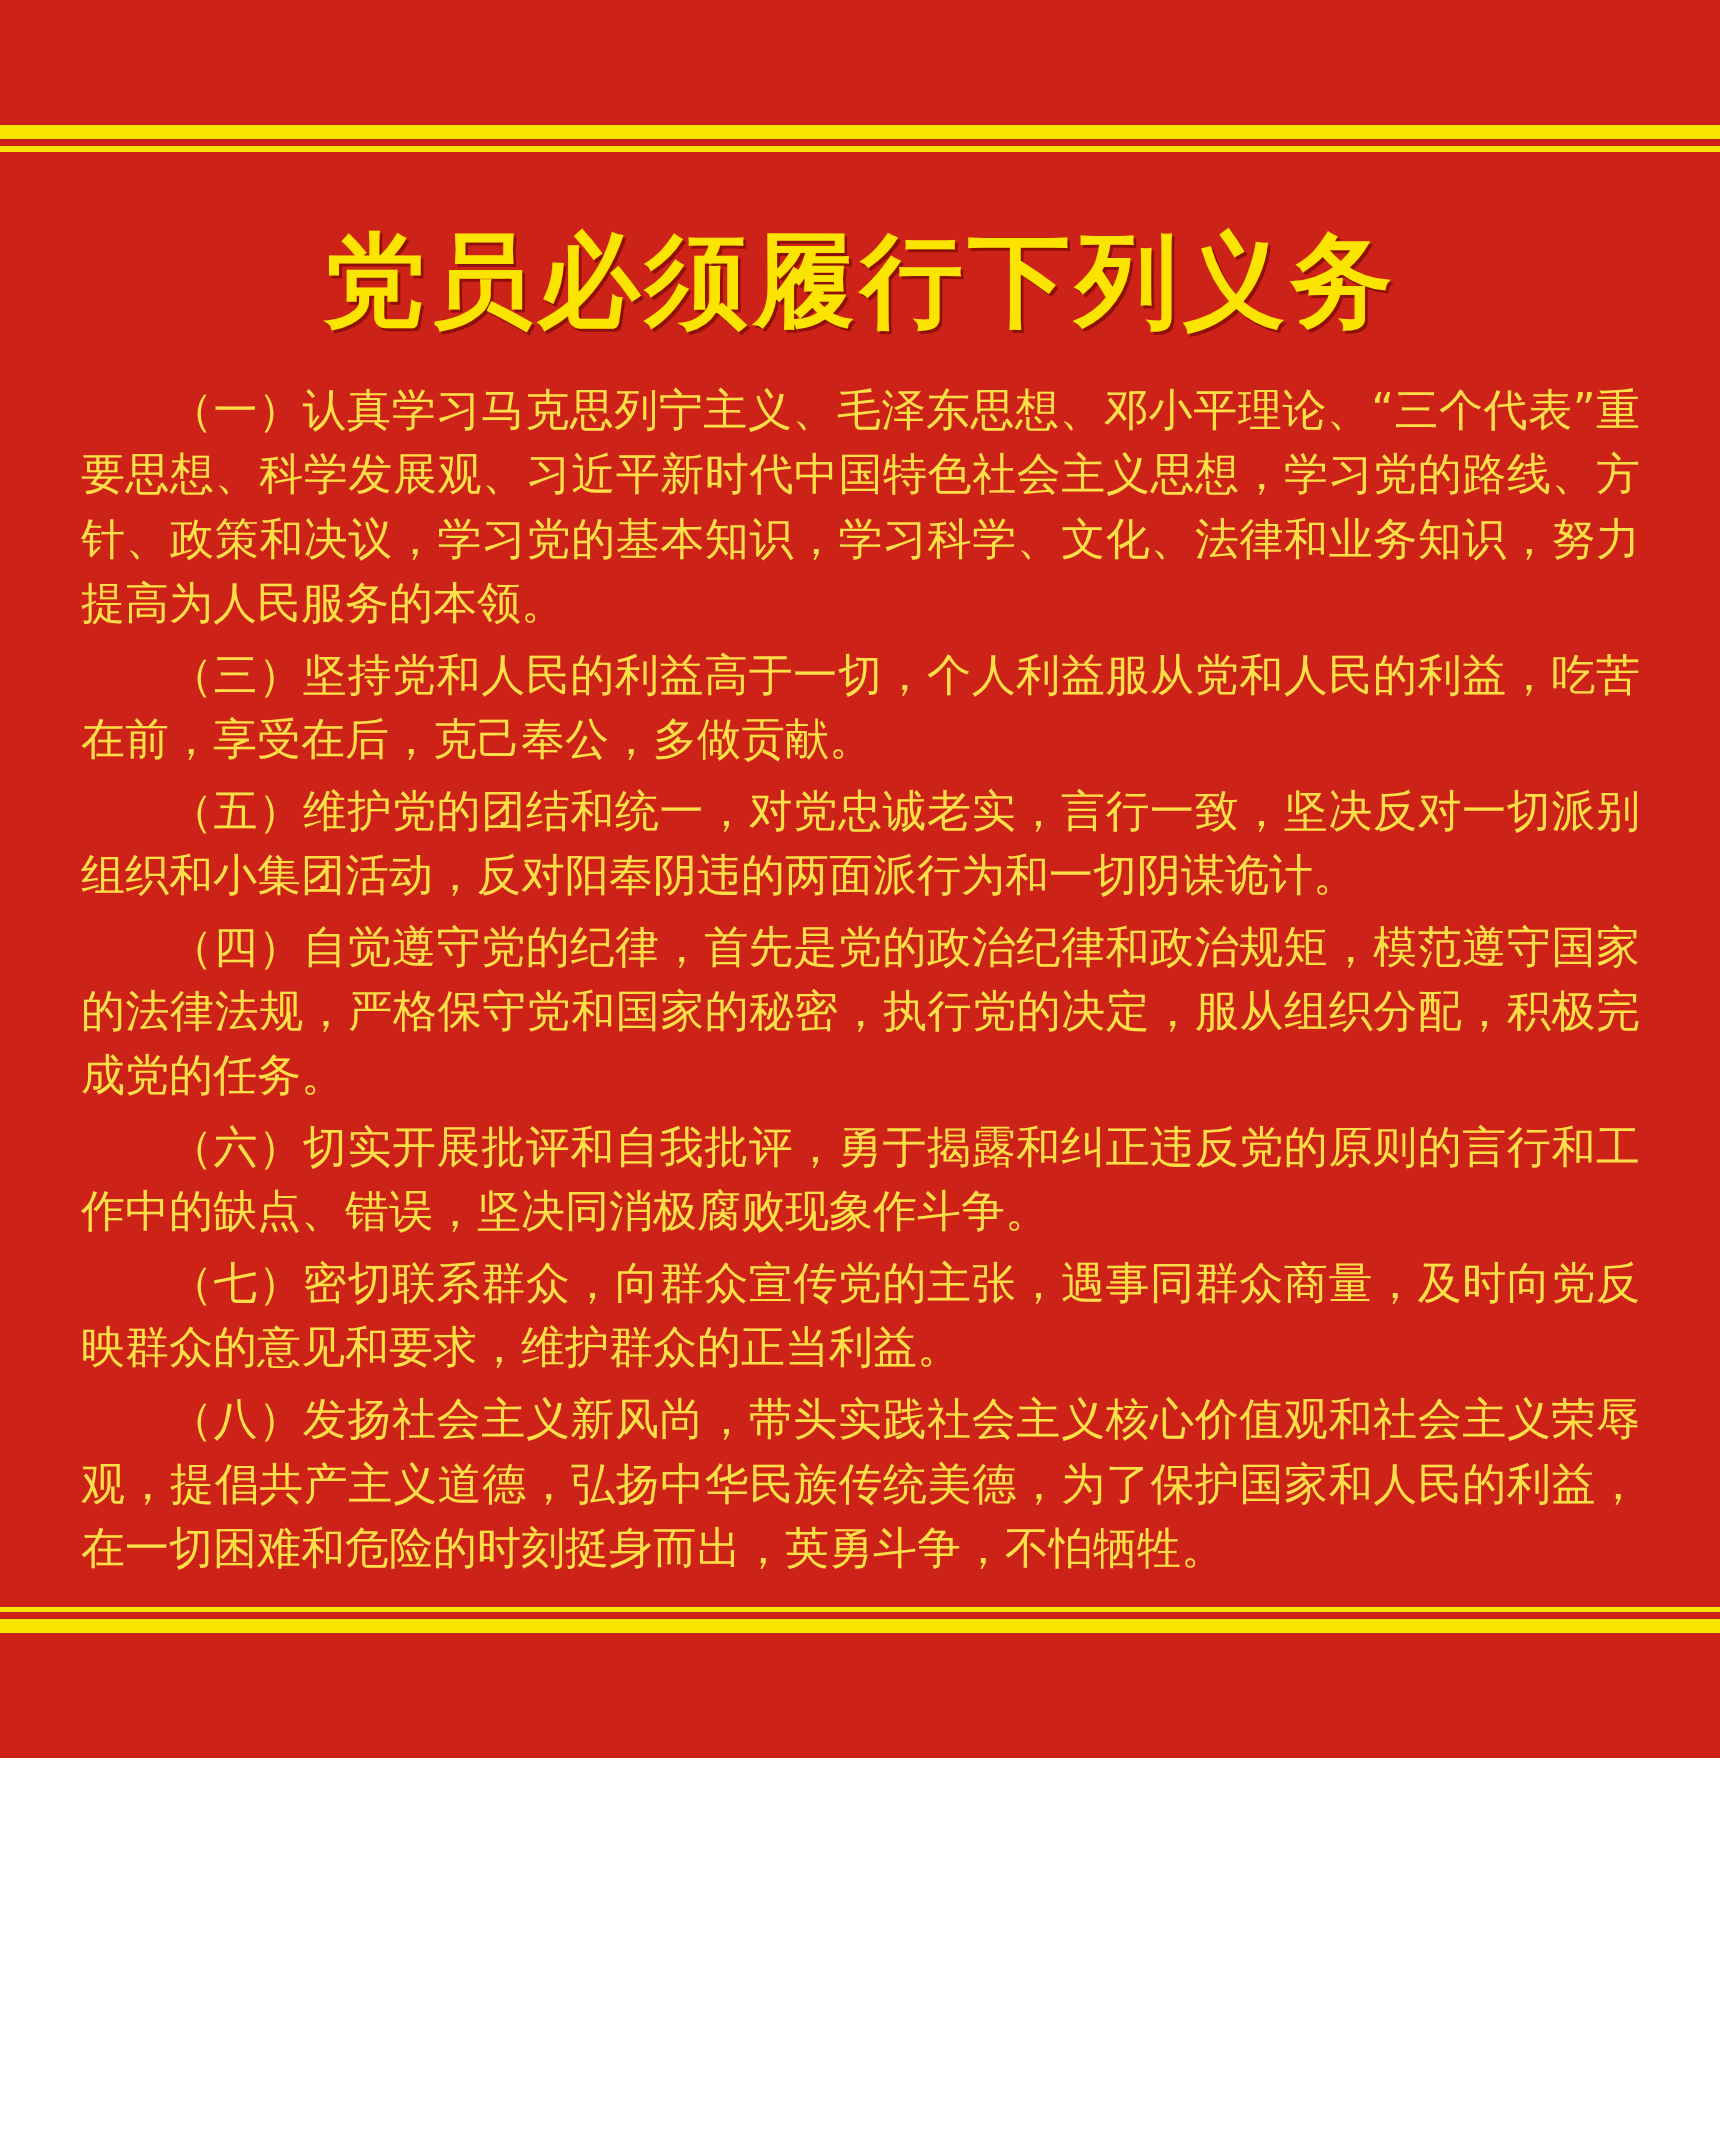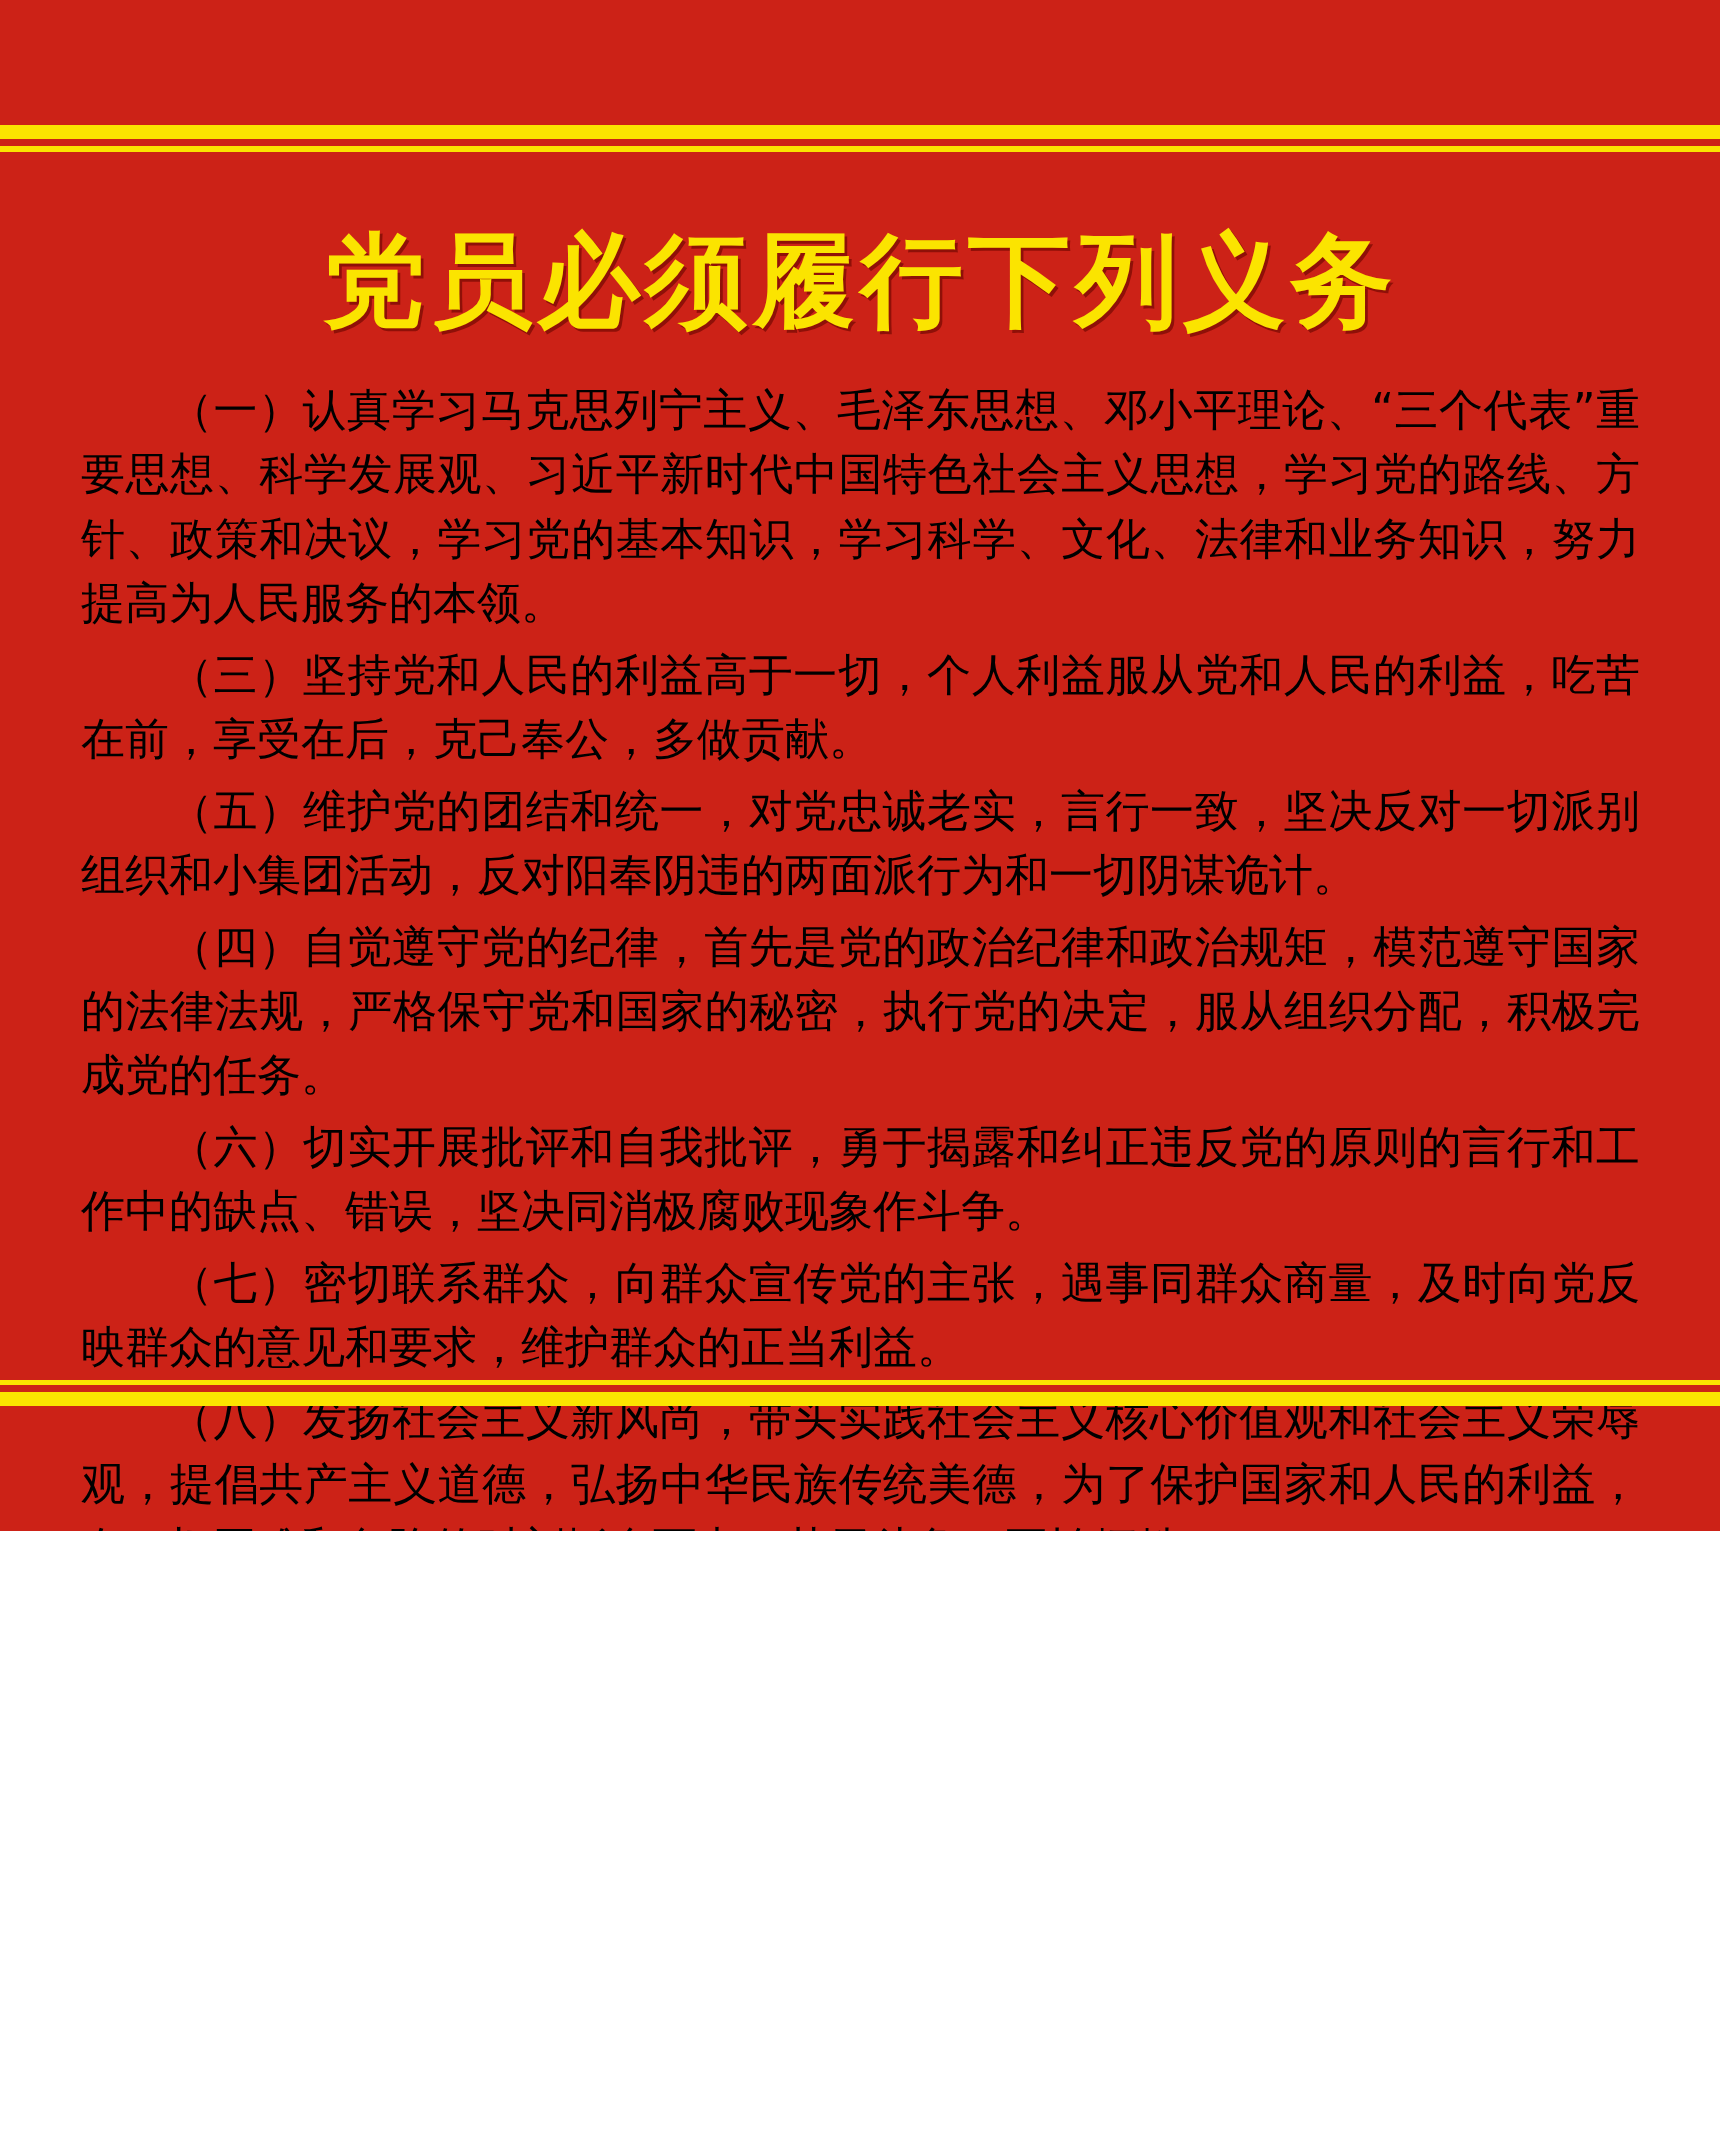--- a/index.html
+++ b/index.html
@@ -6,21 +6,21 @@
     margin: 0;
     padding: 0;
     background: #ffffff;
   }
   body {
     font-family: "DejaVu Sans", "Liberation Sans", sans-serif;
   }
   .poster {
     position: relative;
     width: 1721px;
-    height: 1531px;
+    height: 1758px;
     background: #cc2217;
     box-sizing: border-box;
     overflow: hidden;
   }
   
   .rule {
     position: absolute;
     left: 0;
     width: 100%;
     background: #fbe400;
@@ -59,21 +59,21 @@
     line-height: 1.12;
     font-weight: 700;
     letter-spacing: 5.5px;
     text-shadow: 2.7px 2.7px 0 #8f1008;
     font-family: "DejaVu Sans", "Liberation Sans", sans-serif;
   }
   .body-text {
     margin-top: 40px;
   }
   .clause {
-    color: #000000;
+    color: #fde047;
     font-size: 44px;
     line-height: 1.46;
     text-align: justify;
     text-justify: inter-ideograph;
     text-indent: 2em;
     margin: 0 0 7.6px 0;
     letter-spacing: 0px;
     font-weight: 500;
   }
   .clause:last-child {

